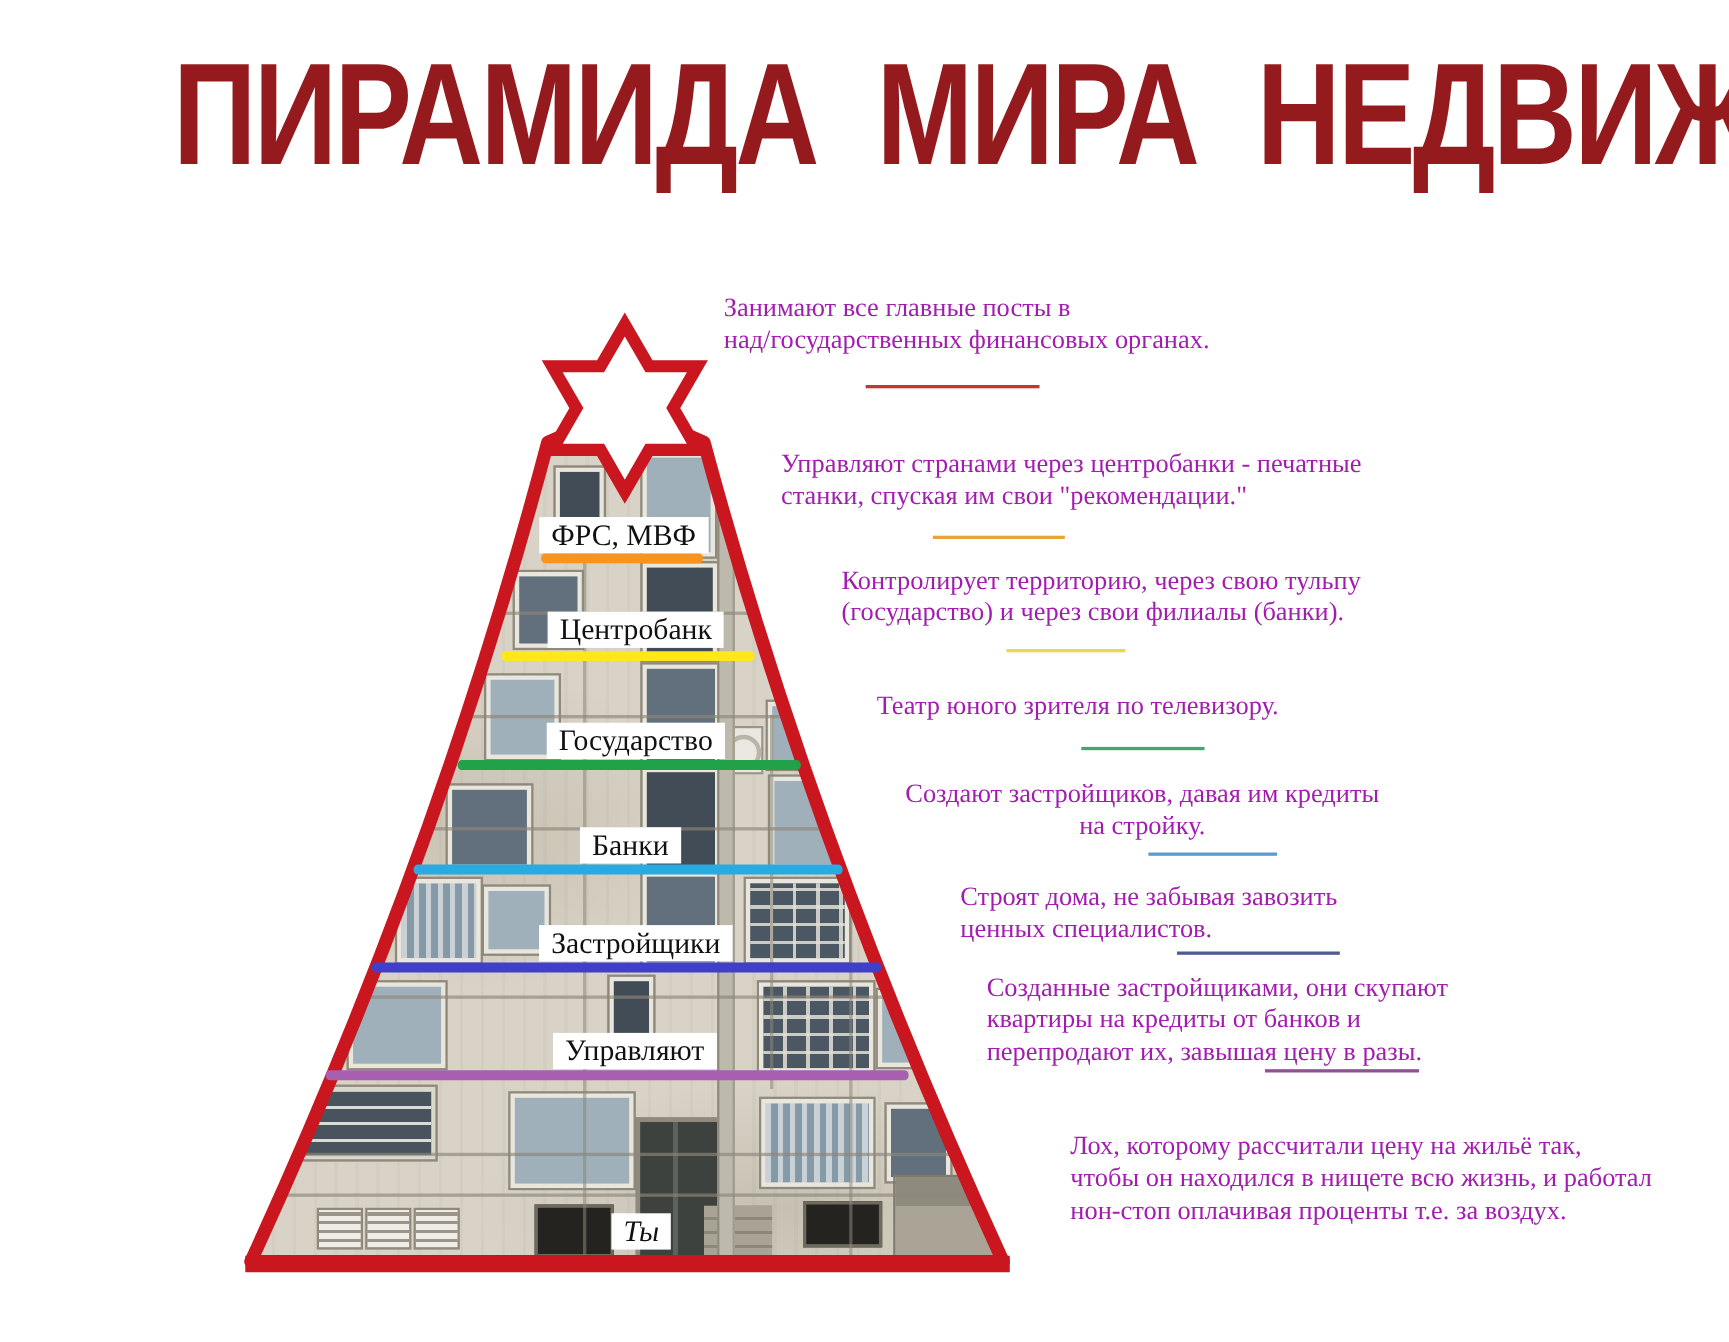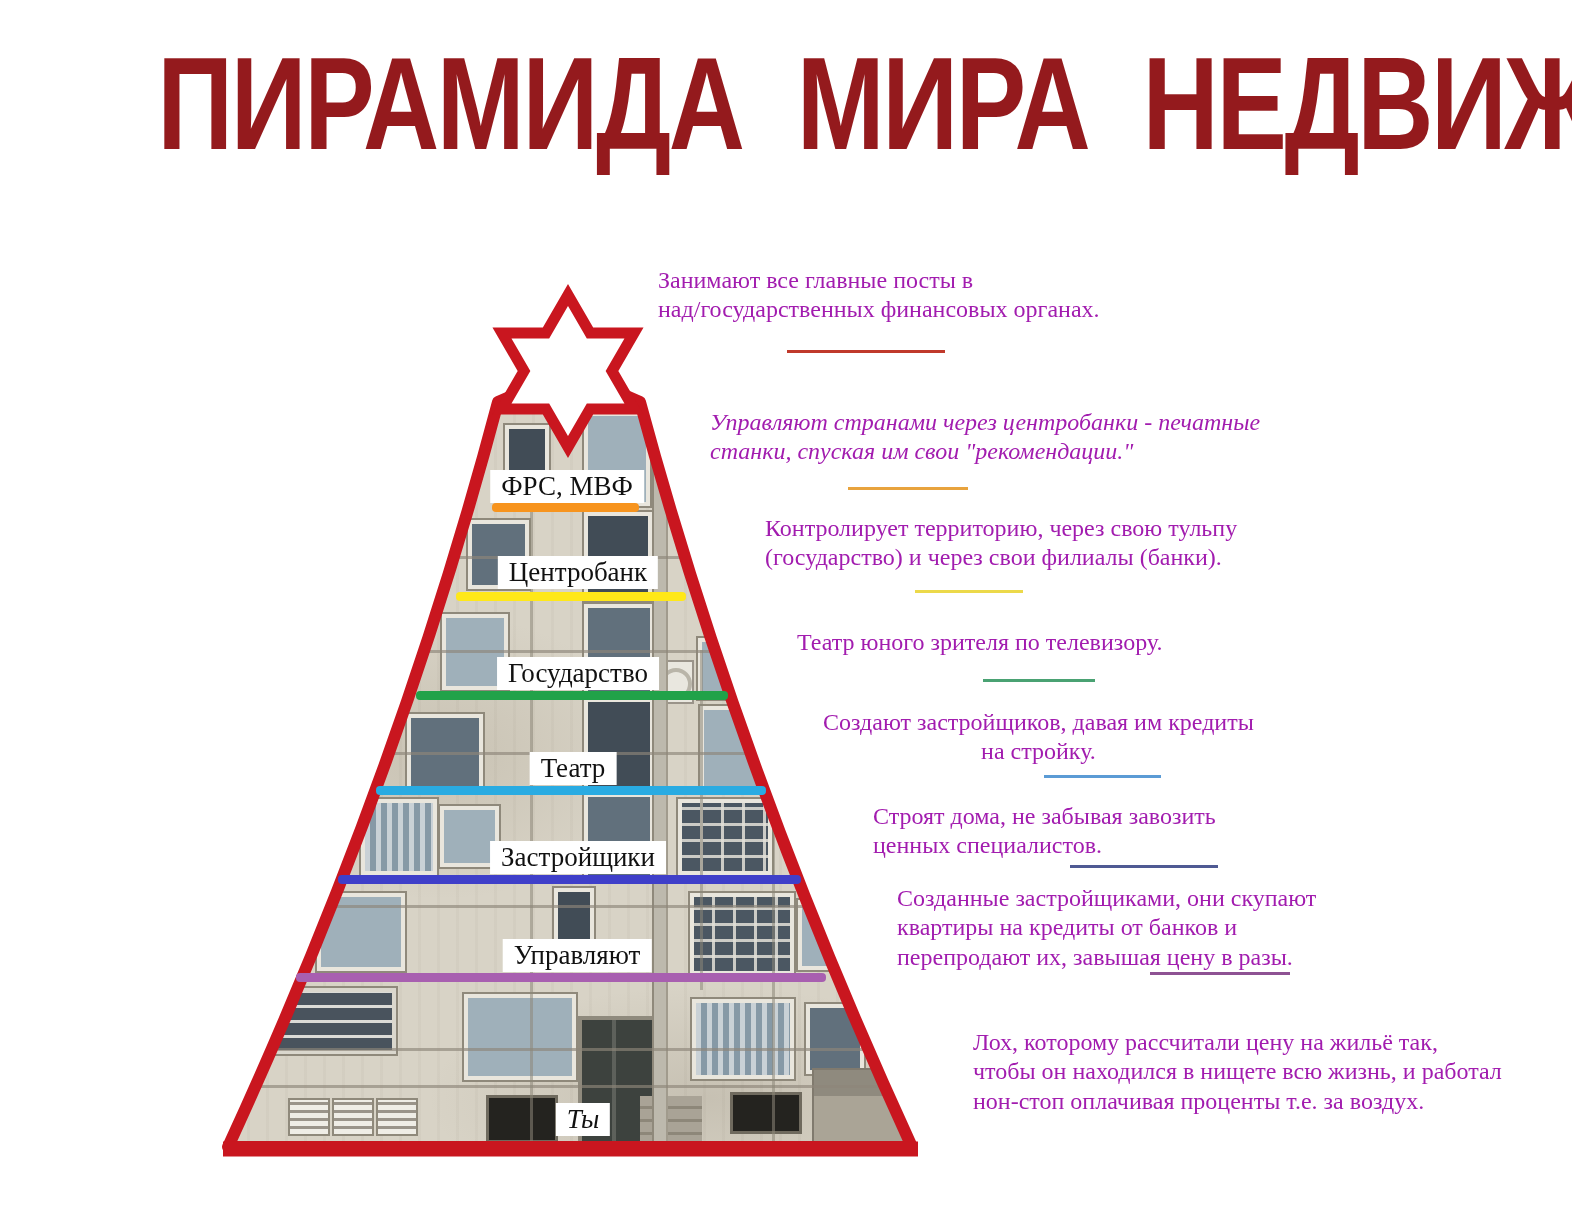--- a/index.html
+++ b/index.html
@@ -123,28 +123,28 @@
   <div class="lvl-line" style="left: 492px; top: 503px; width: 147px; background: rgb(247, 148, 30);"></div>
   <div class="lvl-line" style="left: 456px; top: 592px; width: 230px; background: rgb(255, 232, 24);"></div>
   <div class="lvl-line" style="left: 416px; top: 691px; width: 312px; background: rgb(33, 162, 73);"></div>
   <div class="lvl-line" style="left: 376px; top: 786px; width: 390px; background: rgb(41, 171, 226);"></div>
   <div class="lvl-line" style="left: 338px; top: 875px; width: 463px; background: rgb(63, 63, 201);"></div>
   <div class="lvl-line" style="left: 296px; top: 973px; width: 530px; background: rgb(168, 95, 176);"></div>
 
   <div class="lvl-label" style="left:567px;top:470px;">ФРС, МВФ</div>
   <div class="lvl-label" style="left:578px;top:556px;">Центробанк</div>
   <div class="lvl-label" style="left:578px;top:657px;">Государство</div>
-  <div class="lvl-label" style="left:573px;top:752px;">Театр</div>
+  <div class="lvl-label" style="left:573px;top:752px;">Банки</div>
   <div class="lvl-label" style="left:578px;top:841px;">Застройщики</div>
   <div class="lvl-label" style="left:577px;top:939px;">Управляют</div>
   <div class="lvl-label" style="left:583px;top:1103px;font-style:italic;">Ты</div>
 
   <div class="desc" style="left:658px;top:266px;">Занимают все главные посты в
 над/государственных финансовых органах.</div>
-  <div class="desc" style="left:710px;top:408px;font-style:italic;">Управляют странами через центробанки - печатные
+  <div class="desc" style="left:710px;top:408px;">Управляют странами через центробанки - печатные
 станки, спуская им свои "рекомендации."</div>
   <div class="desc" style="left:765px;top:514px;">Контролирует территорию, через свою тульпу
 (государство) и через свои филиалы (банки).</div>
   <div class="desc" style="left:797px;top:628px;">Театр юного зрителя по телевизору.</div>
   <div class="desc" style="left:823px;top:708px;text-align:center;">Создают застройщиков, давая им кредиты
 на стройку.</div>
   <div class="desc" style="left:873px;top:802px;">Строят дома, не забывая завозить
 ценных специалистов.</div>
   <div class="desc" style="left:973px;top:1028px;">Лох, которому рассчитали цену на жильё так,
 чтобы он находился в нищете всю жизнь, и работал

